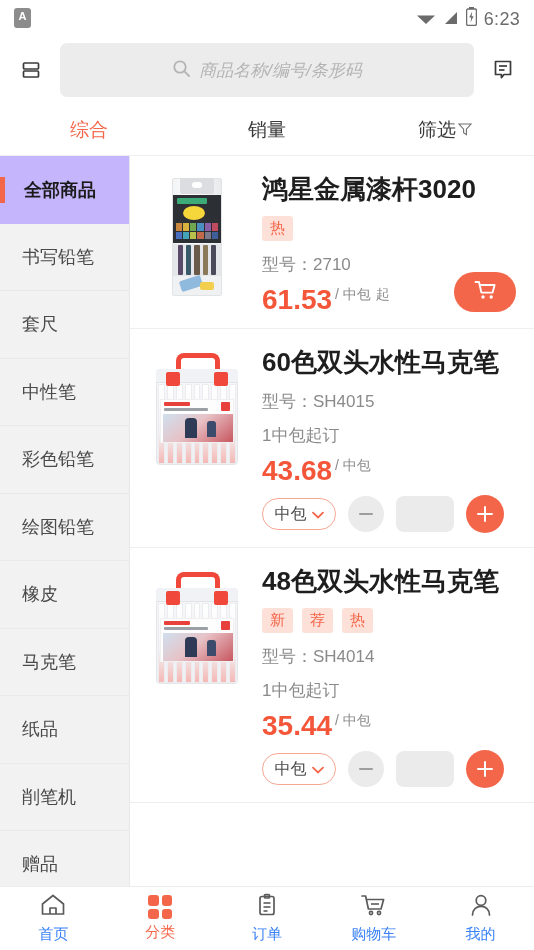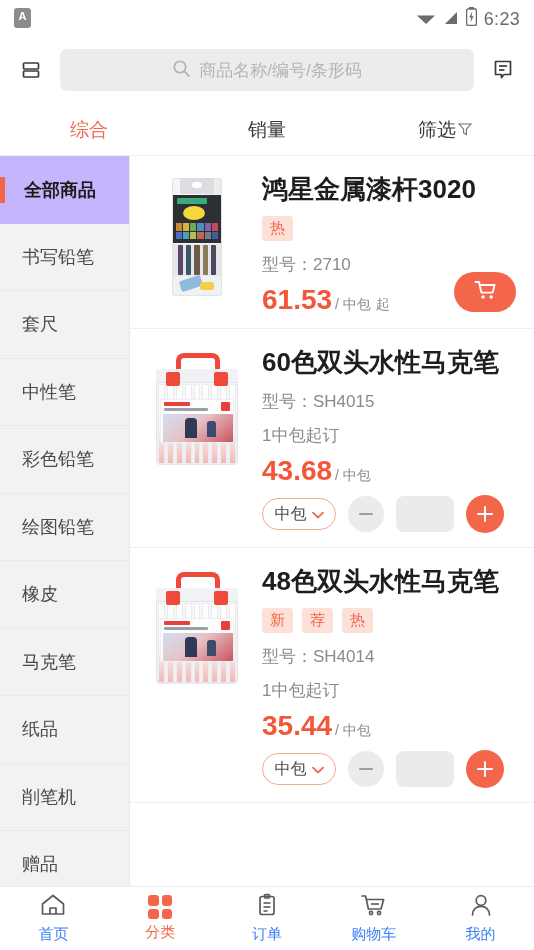--- a/index.html
+++ b/index.html
@@ -29,22 +29,22 @@
   
   .header {
     flex: 0 0 68px; height: 68px; background: #fff;
     display: flex; align-items: center; padding: 0 14px; gap: 12px;
   }
   .hdr-icon-btn {
     width: 34px; height: 34px; display: flex; align-items: center; justify-content: center;
     flex: 0 0 34px;
   }
   .searchbar {
-    flex: 1 1 auto; height: 42px; background: #ececec; border-radius: 7px;
-    display: flex; align-items: center; justify-content: center; gap: 8px;
+    flex: 1 1 auto; height: 54px; background: #ececec; border-radius: 7px;
+    display: flex; align-items: center; justify-content: center; gap: 8px; font-style: italic;
   }
   .searchbar .ph { color: #b4b4b4; font-size: 17px; }
 
   
   .tabs {
     flex: 0 0 52px; height: 52px; background: #fff;
     display: flex; align-items: center; border-bottom: 1px solid #efefef;
   }
   .tab {
     flex: 1 1 0; display: flex; align-items: center; justify-content: center;
@@ -135,21 +135,21 @@
 
   .info { flex: 1 1 auto; min-width: 0; display: flex; flex-direction: column; }
   .p-title { font-size: 26px; font-weight: bold; color: #1e1e1e; line-height: 1.2; }
   .badges { display: flex; gap: 9px; margin-top: 11px; }
   .badge {
     background: #fde0d8; color: #f4664a; font-size: 15px;
     padding: 3px 8px; border-radius: 3px; line-height: 1.25;
   }
   .p-model { font-size: 17px; color: #8a8a8a; margin-top: 12px; }
   .p-moq { font-size: 17px; color: #8a8a8a; margin-top: 11px; }
-  .price-row { display: flex; align-items: flex-end; margin-top: 10px; }
+  .price-row { display: flex; align-items: flex-start; margin-top: 10px; }
   .price { font-size: 28px; font-weight: bold; color: #f4563a; line-height: 1; }
   .price-unit { font-size: 14px; color: #8a8a8a; margin-left: 3px; }
   .price-qi { font-size: 14px; color: #8a8a8a; margin-left: 5px; }
 
   .cart-btn {
     position: absolute; right: 18px; bottom: 16px;
     width: 62px; height: 40px; background: #f4664a; border-radius: 20px;
     display: flex; align-items: center; justify-content: center;
   }
 

